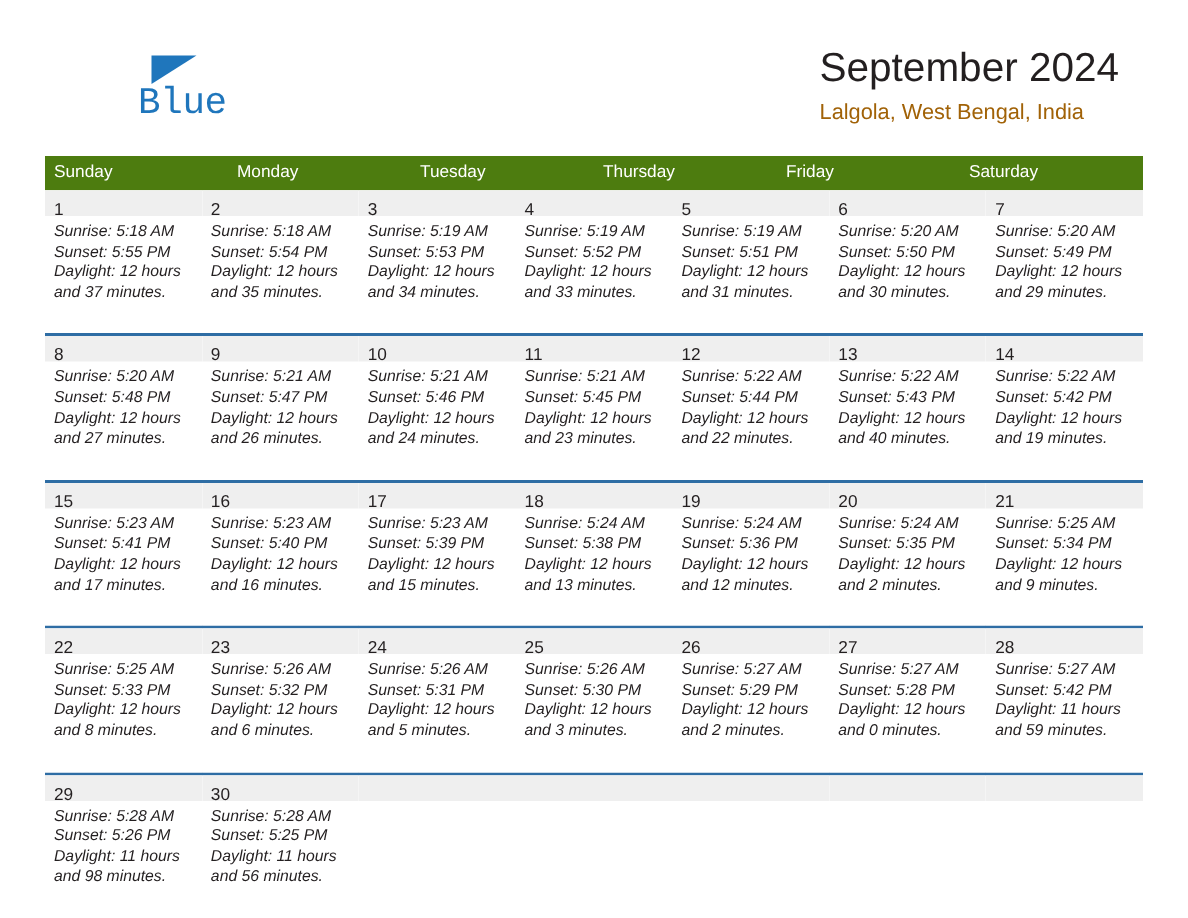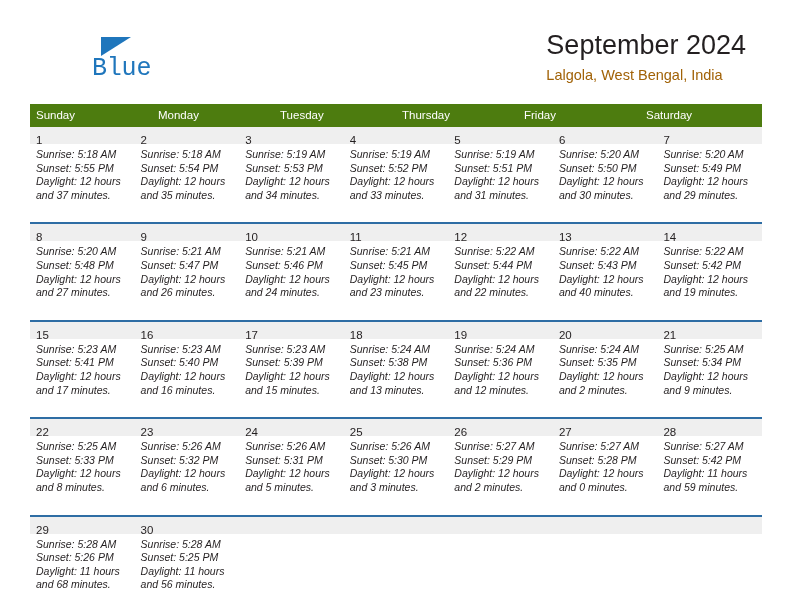--- a/index.html
+++ b/index.html
@@ -447,21 +447,21 @@
       </div>
     </div>
 
     <div class="week-row">
       <div class="day-cell">
         <div class="day-num-band"><span class="day-num">29</span></div>
         <div class="day-body">
           <div class="day-line">Sunrise: 5:28 AM</div>
           <div class="day-line">Sunset: 5:26 PM</div>
           <div class="day-line">Daylight: 11 hours</div>
-          <div class="day-line">and 68 minutes.</div>
+          <div class="day-line">and 98 minutes.</div>
         </div>
       </div>
       <div class="day-cell">
         <div class="day-num-band"><span class="day-num">30</span></div>
         <div class="day-body">
           <div class="day-line">Sunrise: 5:28 AM</div>
           <div class="day-line">Sunset: 5:25 PM</div>
           <div class="day-line">Daylight: 11 hours</div>
           <div class="day-line">and 56 minutes.</div>
         </div>

